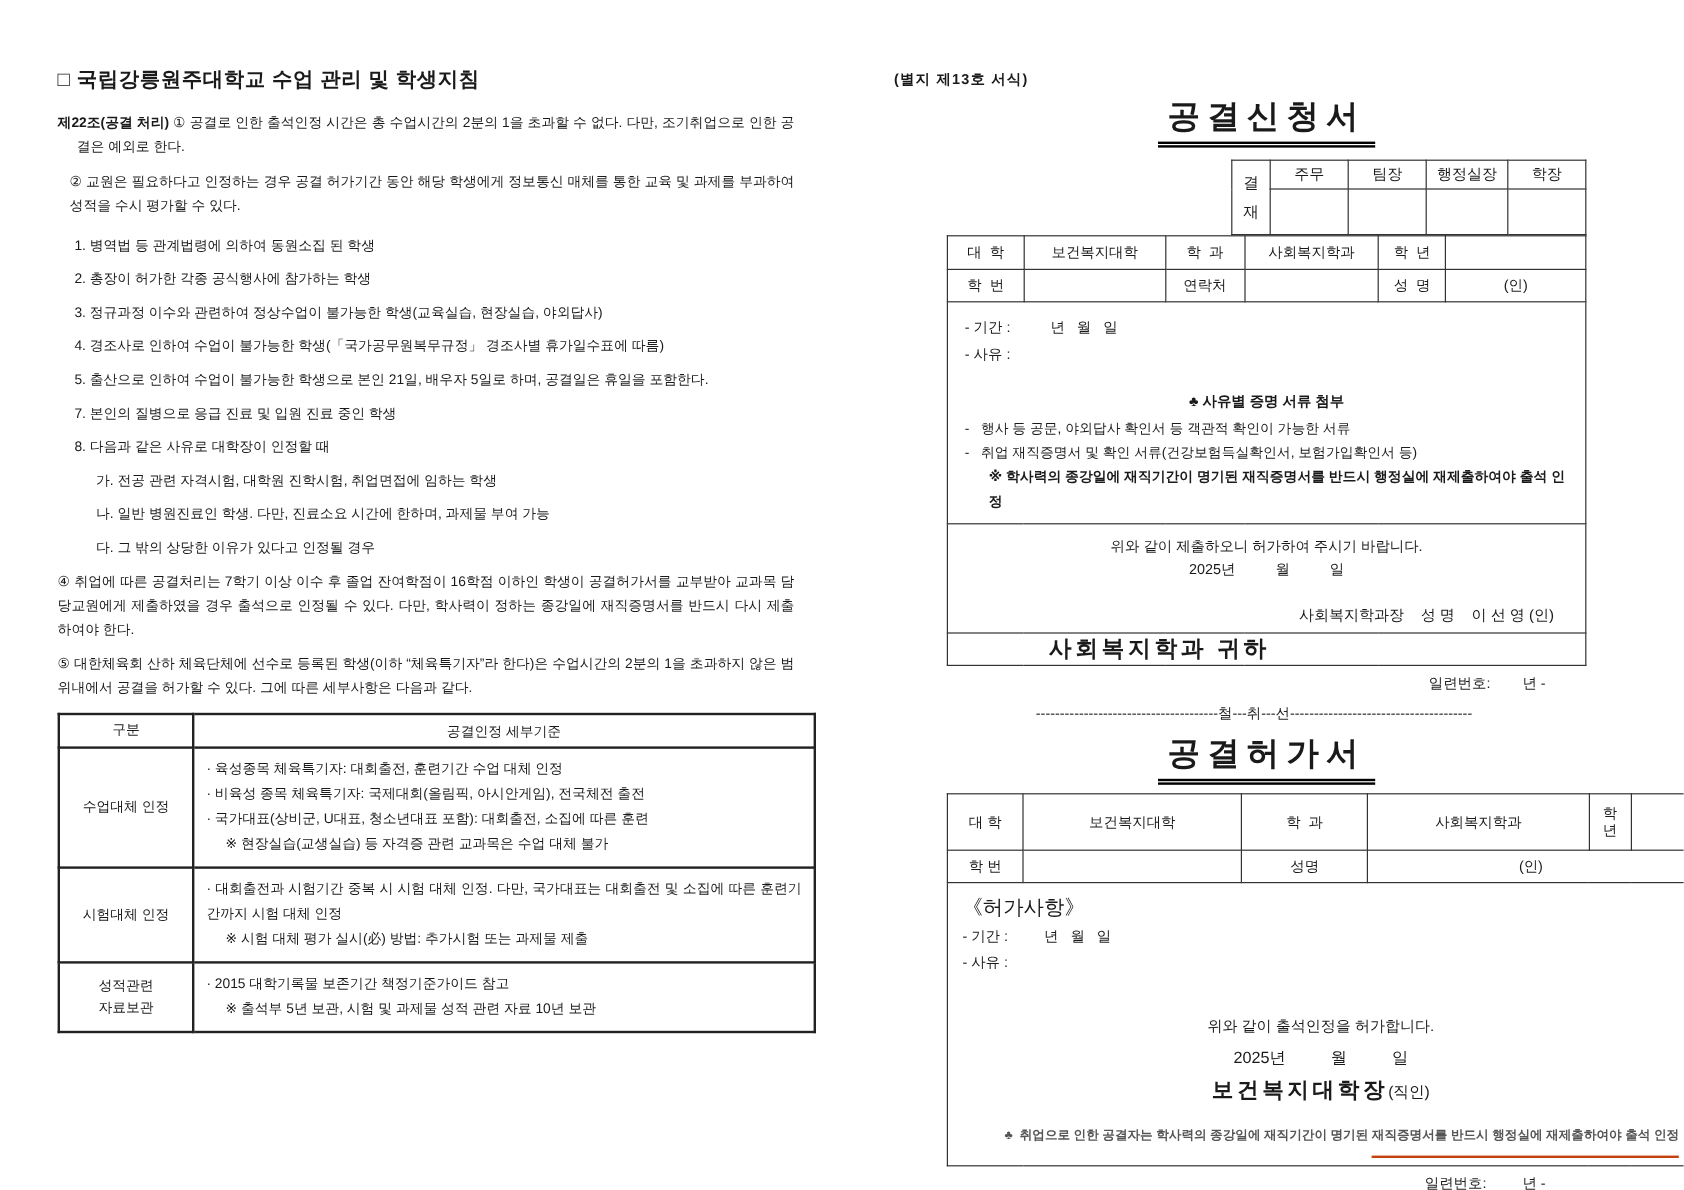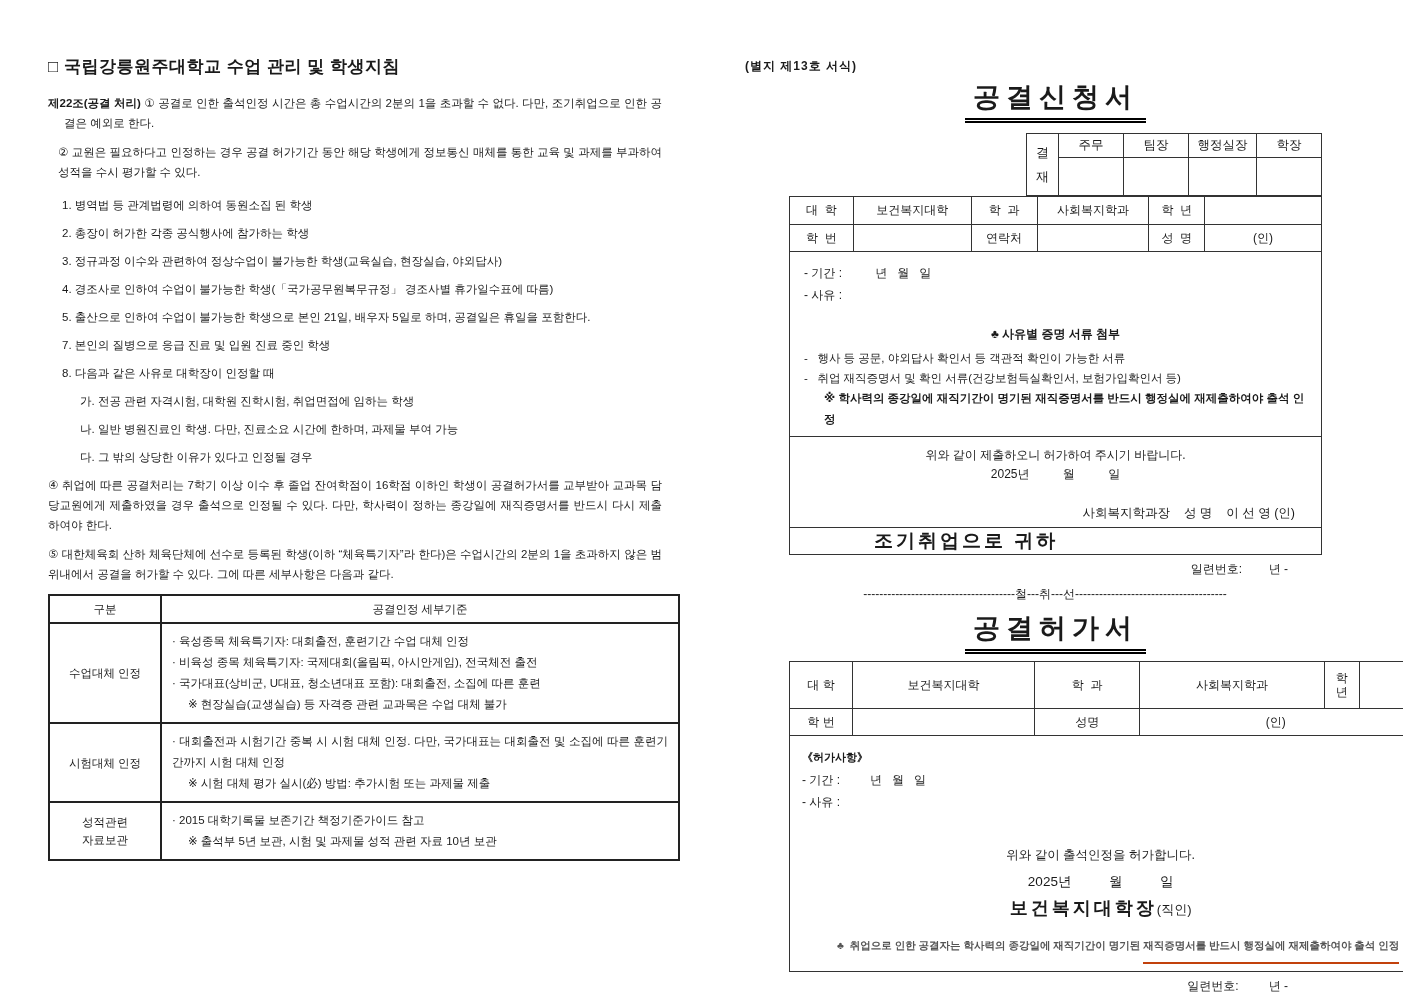--- a/index.html
+++ b/index.html
@@ -74,21 +74,21 @@
   .serial { text-align: right; padding-right: 34px; font-size: 12px; margin-top: 6px; white-space: pre; }
 
   .cut-line { text-align: center; font-size: 12px; margin-top: 8px; color: #222; white-space: pre; }
 
   .form2-title { margin-top: 7px; }
 
   .hak-nyeon { white-space: pre-line; line-height: 14px; font-size: 12px; text-align: center; }
   .row-a2 td { height: 47px; }
 
   .big-cell2 { vertical-align: top; padding: 9px 12px 6px 12px; height: 194px; }
-  .permit-title { font-weight: bold; font-size: 11px; line-height: 24px; }
+  .permit-title { font-weight: normal; font-size: 17px; line-height: 24px; }
   .approve-line { text-align: center; font-size: 12.5px; margin-top: 4px; }
   .date2-line { text-align: center; font-size: 13.5px; margin-top: 9px; white-space: pre; }
   .signer-line { text-align: center; margin-top: 5px; }
   .signer-line .big { font-size: 18px; font-weight: bold; letter-spacing: 3px; }
   .signer-line .small { font-size: 13px; }
   .clover-line { margin-top: 7px; font-size: 10.5px; font-weight: bold; color: #555; white-space: pre; }
   .red-underline { border-bottom: 2px solid #c2410c; padding-bottom: 11px; }
 </style>
 </head>
 <body>
@@ -212,21 +212,21 @@
         </td>
       </tr>
       <tr>
         <td class="mid-cell" colspan="6">
           <div class="center-line">위와 같이 제출하오니 허가하여 주시기 바랍니다.</div>
           <div class="center-line">2025년          월          일</div>
           <div class="sign-line">사회복지학과장    성 명    이 선 영 (인)</div>
         </td>
       </tr>
       <tr>
-        <td class="recipient-cell" colspan="6">조기취업으로 귀하</td>
+        <td class="recipient-cell" colspan="6">사회복지학과 귀하</td>
       </tr>
     </tbody>
       </table>
 
     <div class="serial">일련번호:        년 -</div>
   </div>
 
   <div class="cut-line">--------------------------------------철---취---선--------------------------------------</div>
 
   <div class="form-area">

